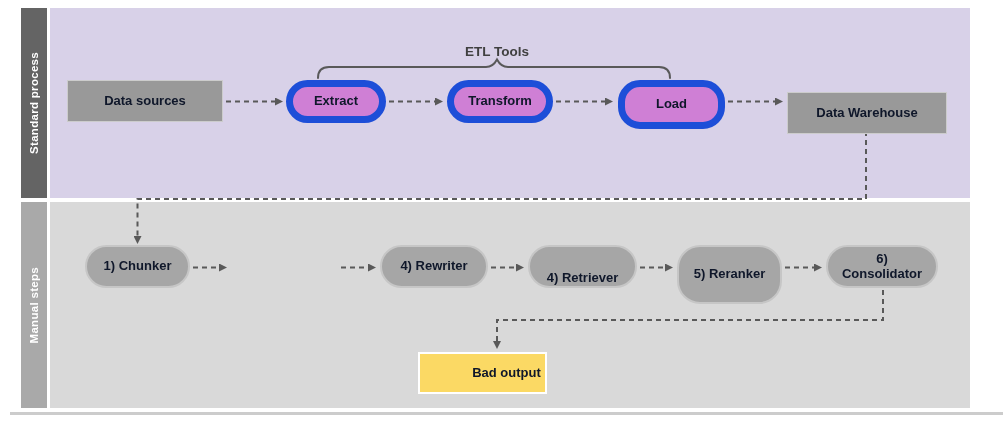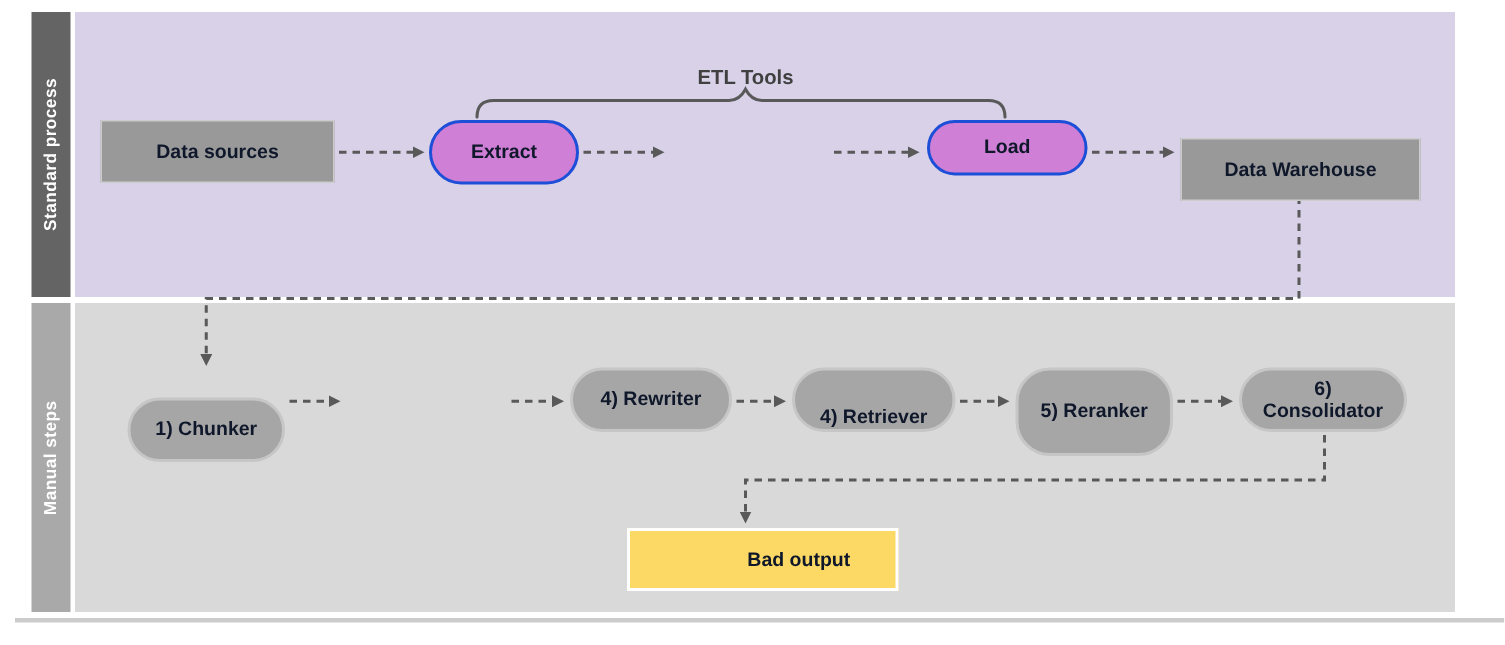--- a/index.html
+++ b/index.html
@@ -54,46 +54,46 @@
     font-weight: bold;
     font-size: 13px;
     line-height: 1.15;
   }
   .gray-box {
     background: #999999;
     border: 1px solid #cccccc;
   }
   .etl-pill {
     background: #cf7fd5;
-    border: 2px solid #1d4ed8;
+    border: 7px solid #1d4ed8;
     border-radius: 22px;
   }
   .manual-pill {
     background: #a6a6a6;
     border: 2px solid #c6c6c6;
     border-radius: 23px;
     padding: 0 10px;
   }
   .yellow-box {
     background: #fbd964;
     border: 2px solid #ffffff;
   }
   
   #node-data-sources   { left: 67px;  top: 80px;  width: 156px; height: 42px; }
   #node-extract        { left: 286px; top: 80px;  width: 100px; height: 43px; }
   #node-transform      { left: 447px; top: 80px;  width: 106px; height: 43px; }
-  #node-load           { left: 618px; top: 80px;  width: 107px; height: 37px; }
+  #node-load           { left: 618px; top: 80px;  width: 107px; height: 49px; }
   #node-data-warehouse { left: 787px; top: 80px;  width: 160px; height: 42px; margin-top: 12px; }
-  #node-chunker        { left: 85px;  top: 245px; width: 105px; height: 43px; margin-top: 20px; }
+  #node-chunker        { left: 85px;  top: 245px; width: 105px; height: 43px; }
   #node-vector-store   { left: 231px; top: 245px; width: 107px; height: 43px; }
   #node-rewriter       { left: 380px; top: 245px; width: 108px; height: 43px; }
   #node-retriever      { left: 528px; top: 245px; width: 109px; height: 43px; align-items: flex-end; }
   #node-reranker       { left: 677px; top: 245px; width: 105px; height: 59px; }
   #node-consolidator   { left: 826px; top: 245px; width: 112px; height: 43px; }
-  #node-bad-output     { left: 418px; top: 352px; width: 181px; height: 42px; padding-left: 48px; }
+  #node-bad-output     { left: 418px; top: 352px; width: 129px; height: 42px; padding-left: 48px; }
   
   #etl-tools-label {
     position: absolute;
     left: 437px; top: 44px; width: 120px;
     text-align: center;
     color: #404040;
     font-weight: bold;
     font-size: 13.5px;
   }
   
@@ -158,20 +158,23 @@
   </svg>
 
   <div id="etl-tools-label">ETL Tools</div>
 
   <div class="node gray-box" id="node-data-sources">
     <span>Data sources</span>
   </div>
   <div class="node etl-pill" id="node-extract">
     <span>Extract</span>
   </div>
+  <div class="node etl-pill" id="node-transform">
+    <span>Transform</span>
+  </div>
   <div class="node etl-pill" id="node-load">
     <span>Load</span>
   </div>
   <div class="node gray-box" id="node-data-warehouse">
     <span>Data Warehouse</span>
   </div>
 
   <div class="node manual-pill" id="node-chunker">
     <span>1) Chunker</span>
   </div>

